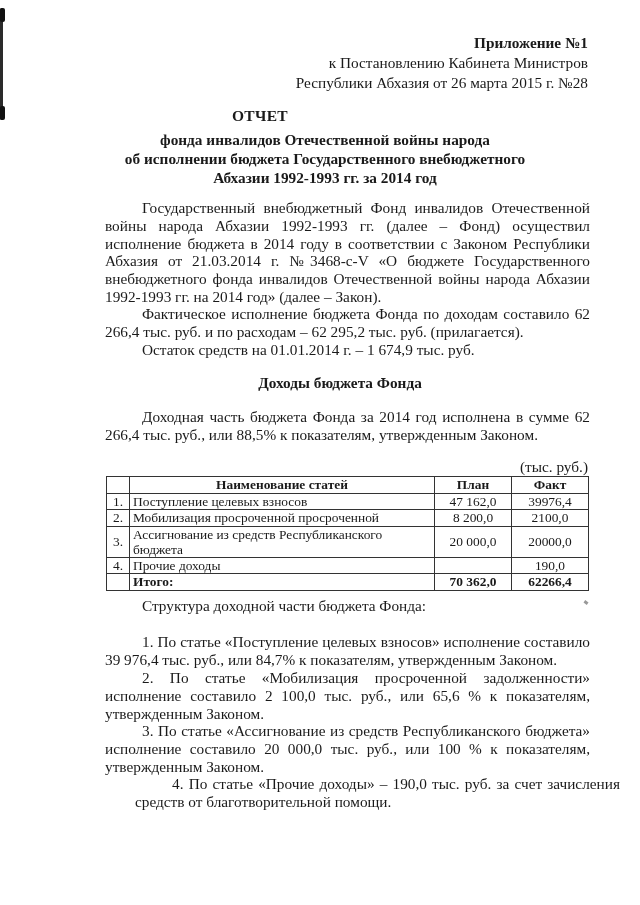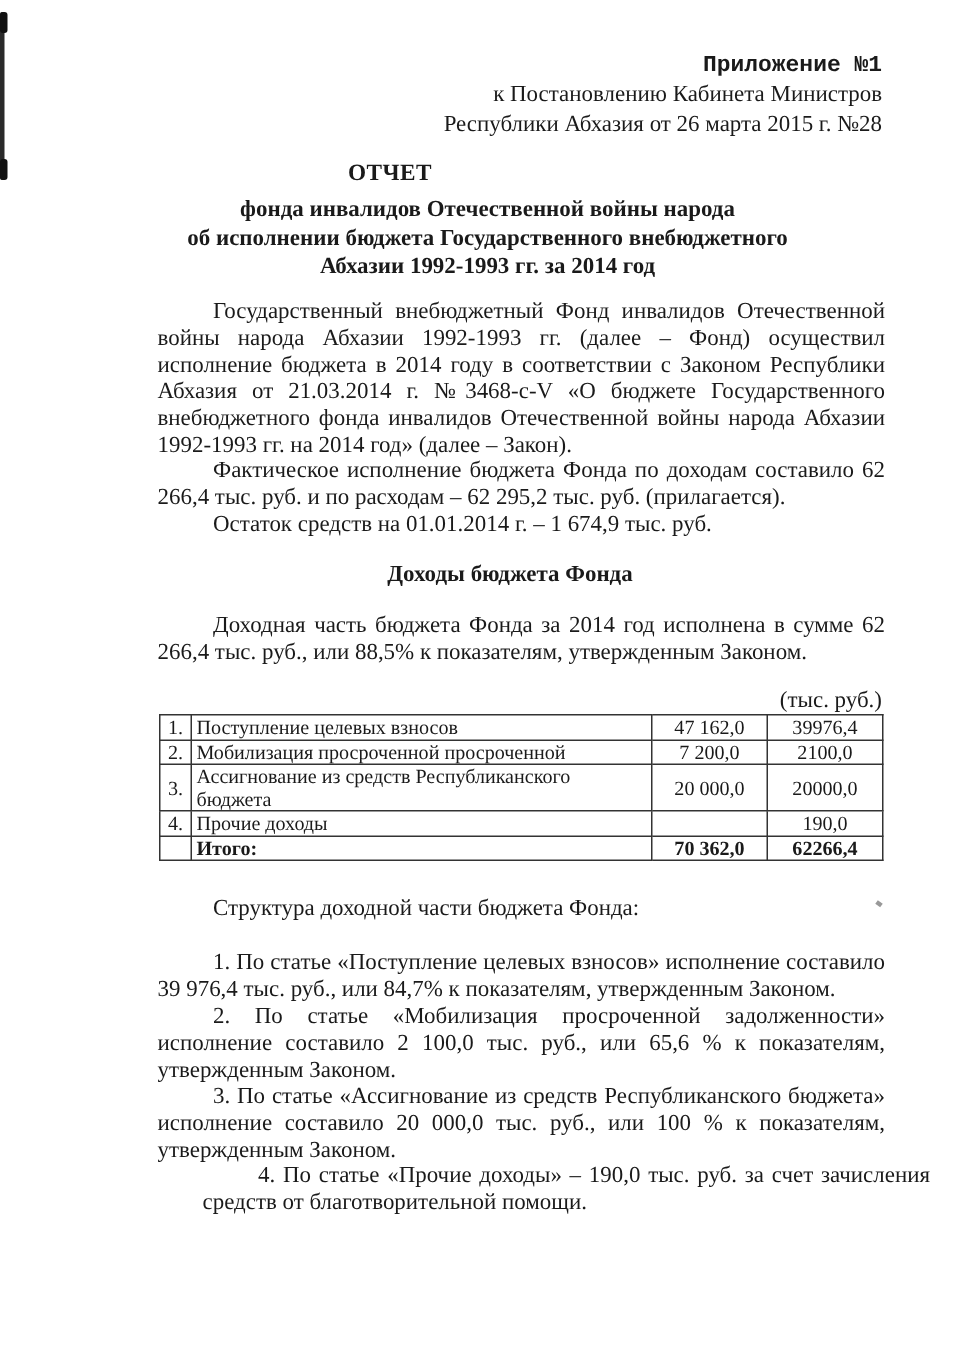--- a/index.html
+++ b/index.html
@@ -18,21 +18,21 @@
   .edge-mark:before { top: 0; }
   .edge-mark:after { bottom: 0; }
   .speck {
     position: absolute; left: 584px; top: 601px; width: 4px; height: 3px;
     background: #999; transform: rotate(35deg);
   }
   .appendix {
     position: absolute; right: 52px; top: 33px; text-align: right;
     font-size: 15.3px; line-height: 20px;
   }
-  .appendix .bold { font-weight: bold; font-family: Liberation Mono, monospace; }
+  .appendix .bold { font-weight: bold; }
   .title {
     position: absolute; left: 0; width: 520px; top: 107px; text-align: center;
     font-size: 15.5px; font-weight: bold; letter-spacing: 0.3px;
   }
   .subtitle {
     position: absolute; left: 100px; width: 450px; top: 130px; text-align: center;
     font-size: 15.3px; font-weight: bold; line-height: 19px;
   }
   .para {
     position: absolute; left: 105px; width: 485px;
@@ -93,30 +93,36 @@
 <div class="section-title">Доходы бюджета Фонда</div>
 
 <div class="para" style="top:408px;">
   <span class="indent"></span><span>Доходная часть бюджета Фонда за 2014 год исполнена в сумме 62 266,4 тыс. руб., или 88,5% к показателям, утвержденным Законом.</span>
 </div>
 
 <div class="units">(тыс. руб.)</div>
 
 <table class="budget">
   <tbody>
+      <tr>
+    <th style="width:16px;"></th>
+    <th>Наименование статей</th>
+    <th style="width:70px;">План</th>
+    <th style="width:70px;">Факт</th>
+  </tr>
   <tr>
     <td class="num">1.</td>
     <td class="name">Поступление целевых взносов</td>
     <td class="val">47 162,0</td>
     <td class="val">39976,4</td>
   </tr>
   <tr>
     <td class="num">2.</td>
     <td class="name">Мобилизация просроченной просроченной</td>
-    <td class="val">7 200,0</td>
+    <td class="val">8 200,0</td>
     <td class="val">2100,0</td>
   </tr>
   <tr>
     <td class="num">3.</td>
     <td class="name">Ассигнование из средств Республиканского бюджета</td>
     <td class="val">20 000,0</td>
     <td class="val">20000,0</td>
   </tr>
   <tr>
     <td class="num">4.</td>

